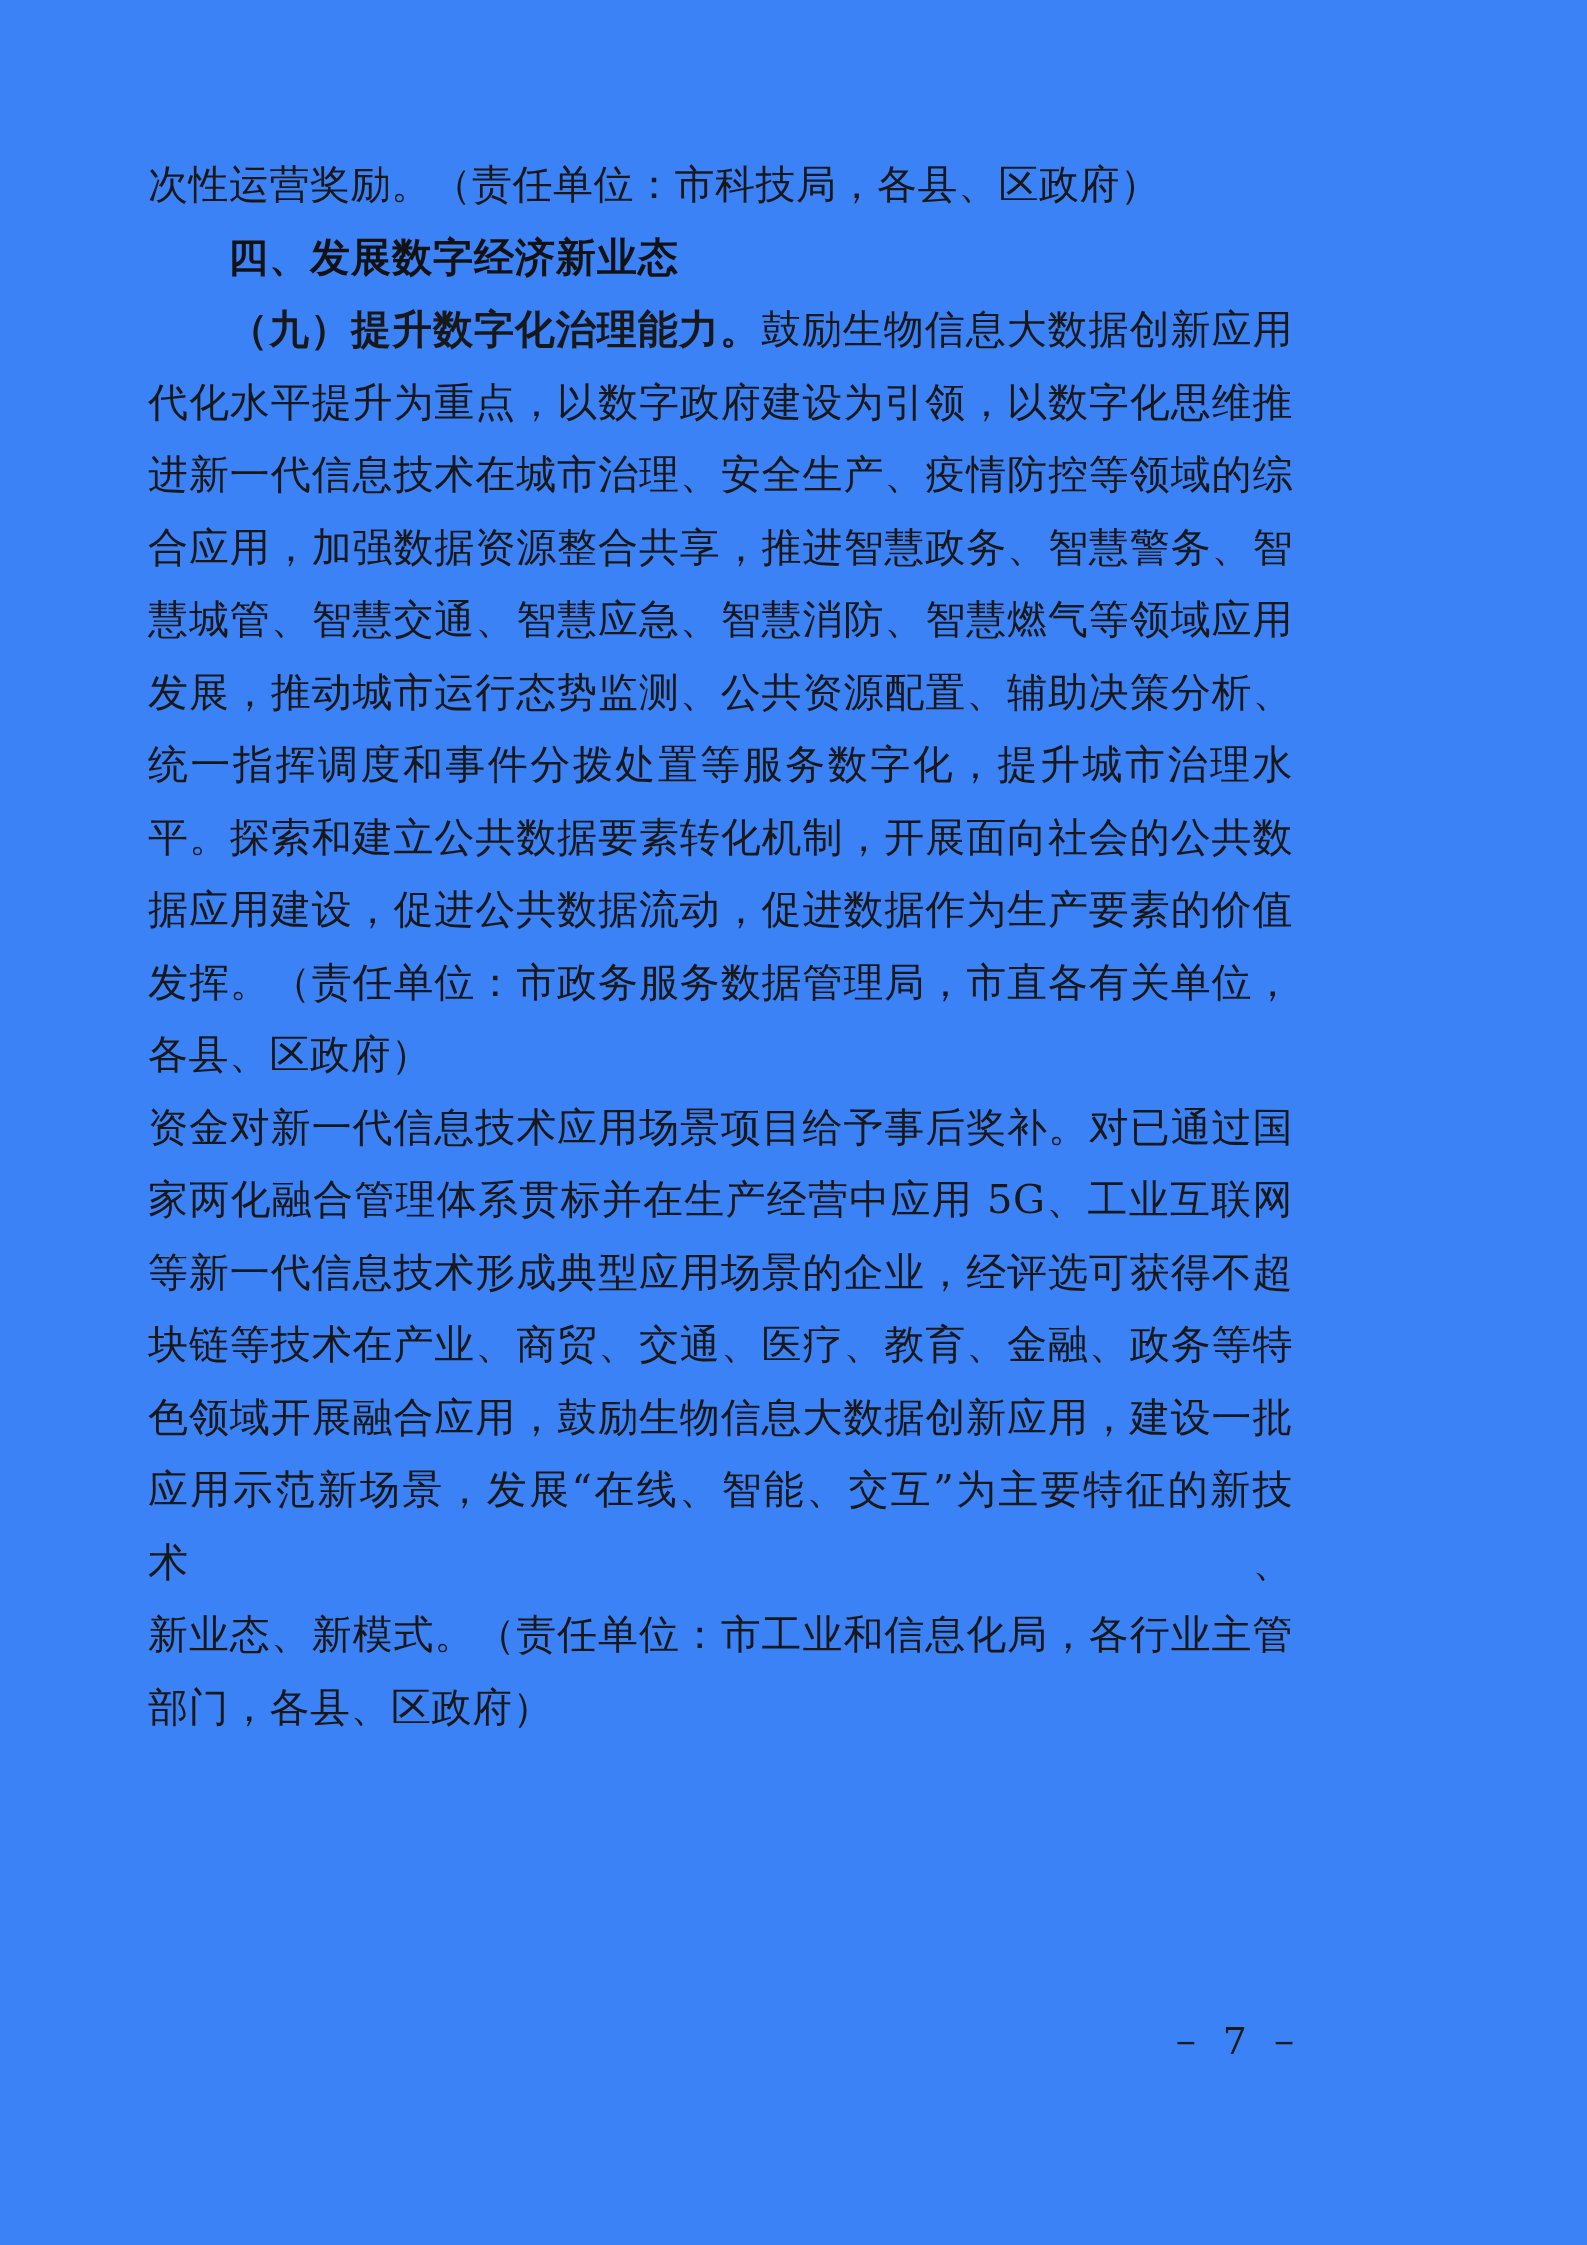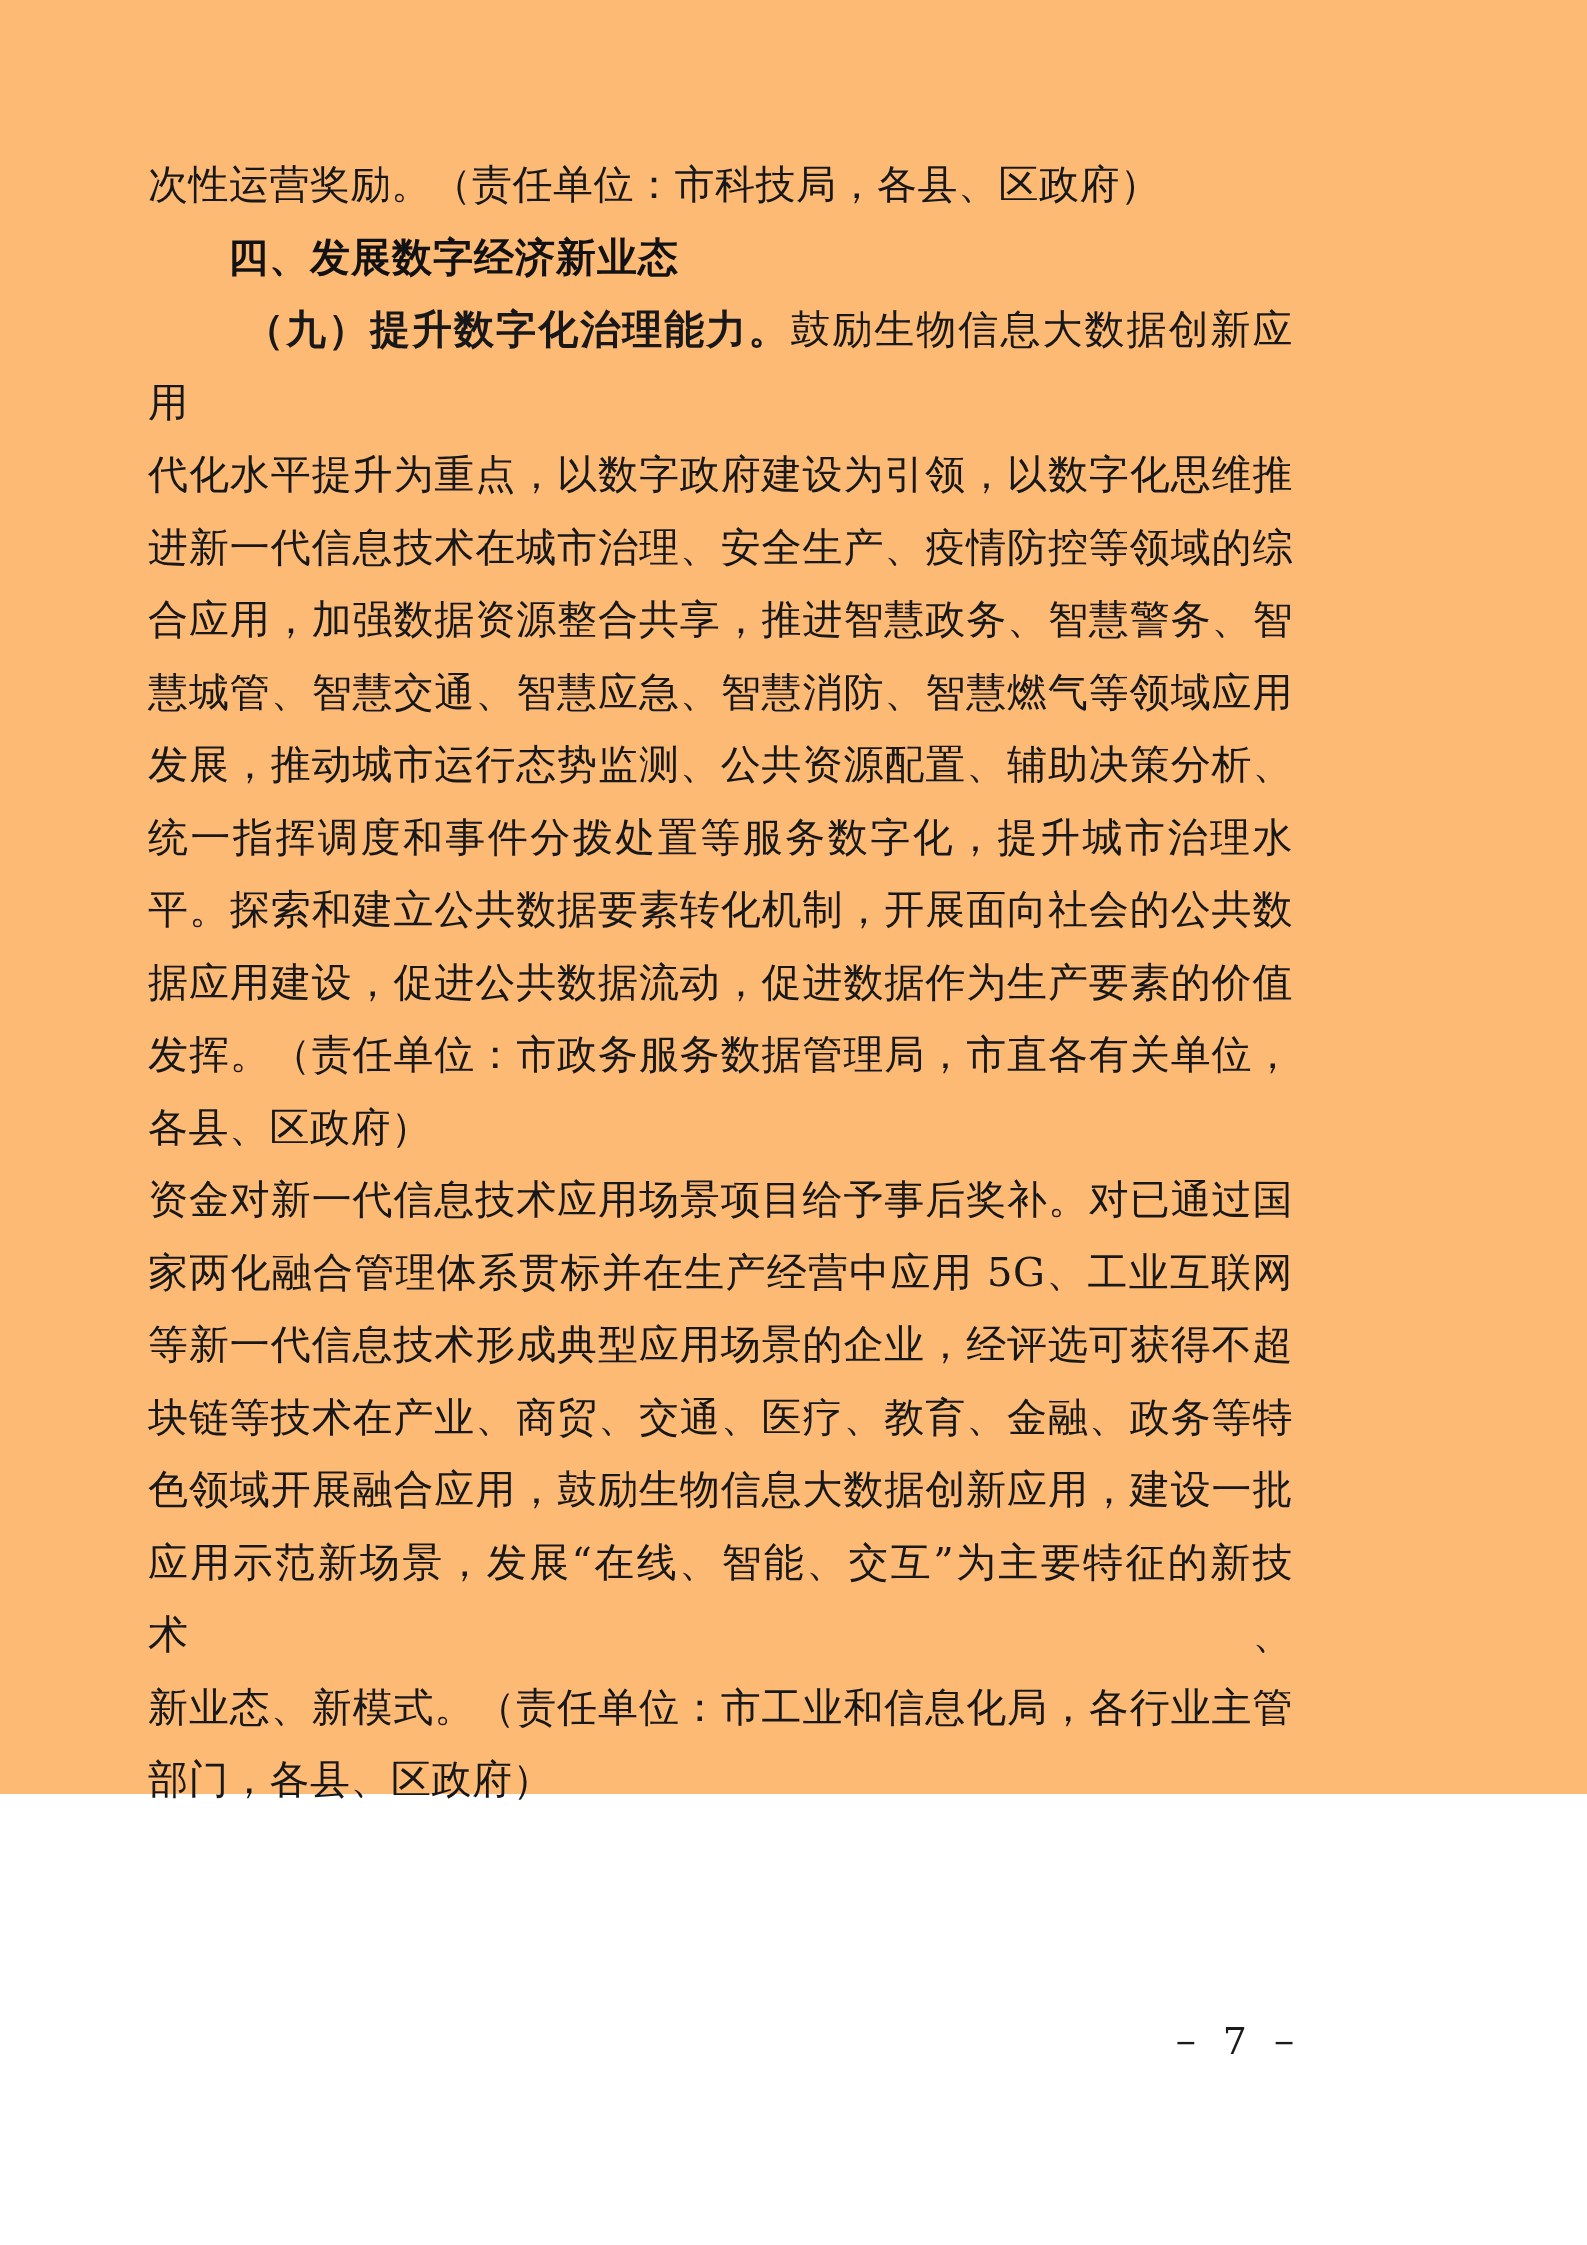--- a/index.html
+++ b/index.html
@@ -11,22 +11,22 @@
     width: 1587px;
     height: 2245px;
     position: relative;
     overflow: hidden;
     font-family: "DejaVu Serif", "Liberation Serif", serif;
   }
   .page {
     position: absolute;
     top: 0; left: 0;
     width: 1587px;
-    height: 1794px;
-    background: #fdba74;
+    height: 2245px;
+    background: #3b82f6;
     box-sizing: border-box;
   }
   .content {
     position: absolute;
     left: 148px;
     top: 148px;
     width: 1145px;
   }
   
   .line {
@@ -56,21 +56,20 @@
     font-weight: 700;
     color: #121214;
     letter-spacing: 1px;
     text-indent: 80px;
     white-space: pre;
   }
   
   .lead {
     font-weight: 700;
     letter-spacing: 0.5px;
-    margin-left: 16px;
   }
   .indent2 {
     text-indent: 80px;
   }
   .pagenum {
     position: absolute;
     left: 0;
     top: 2016px;
     width: 1306px;
     text-align: right;

